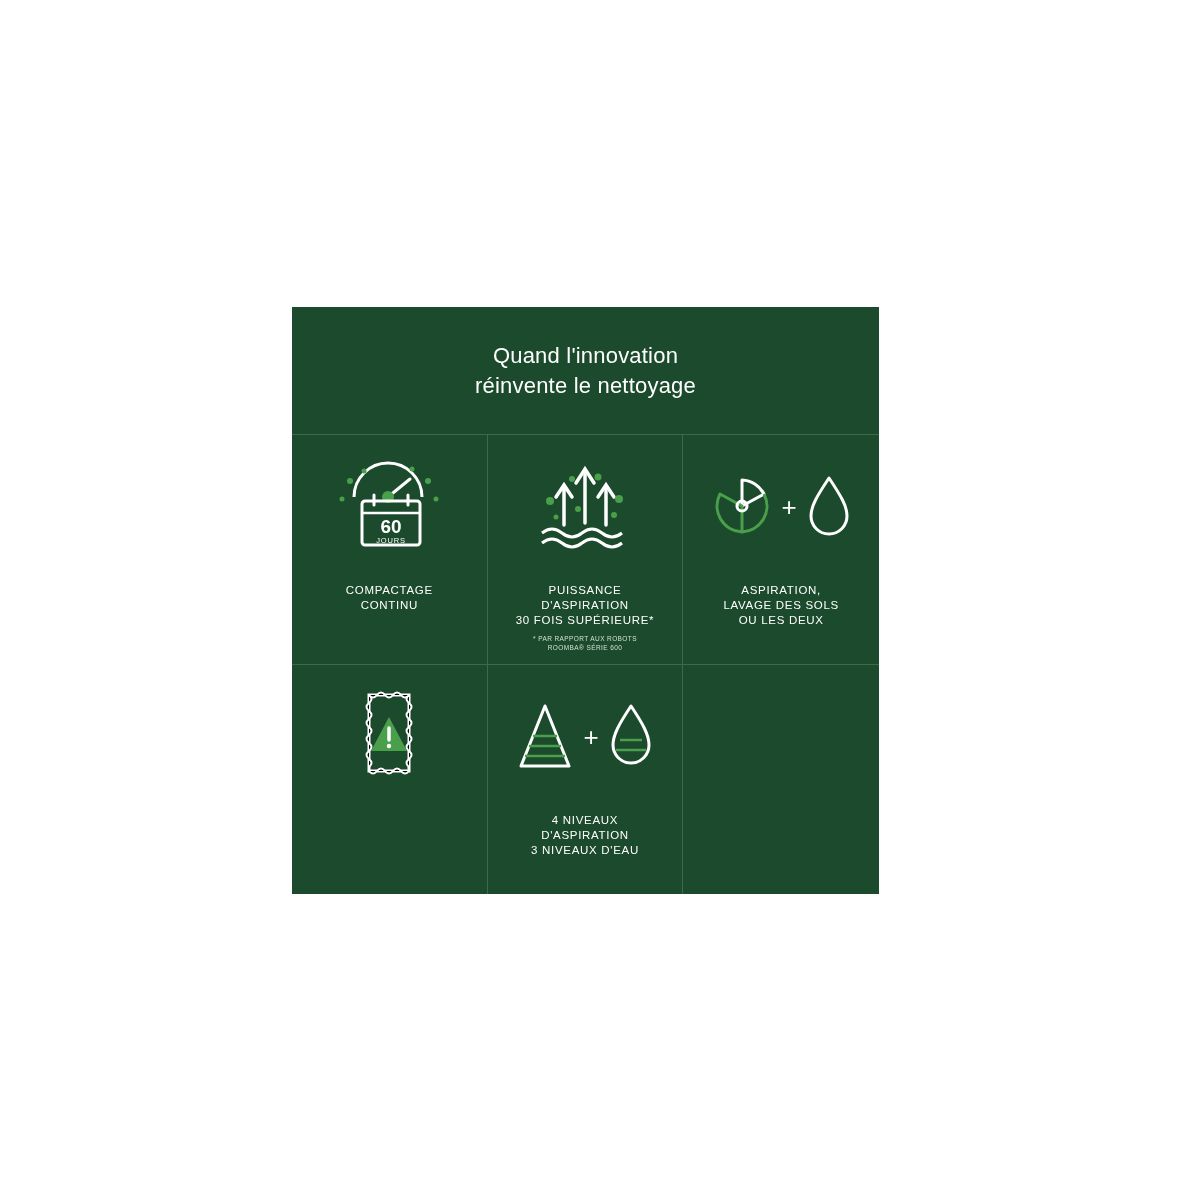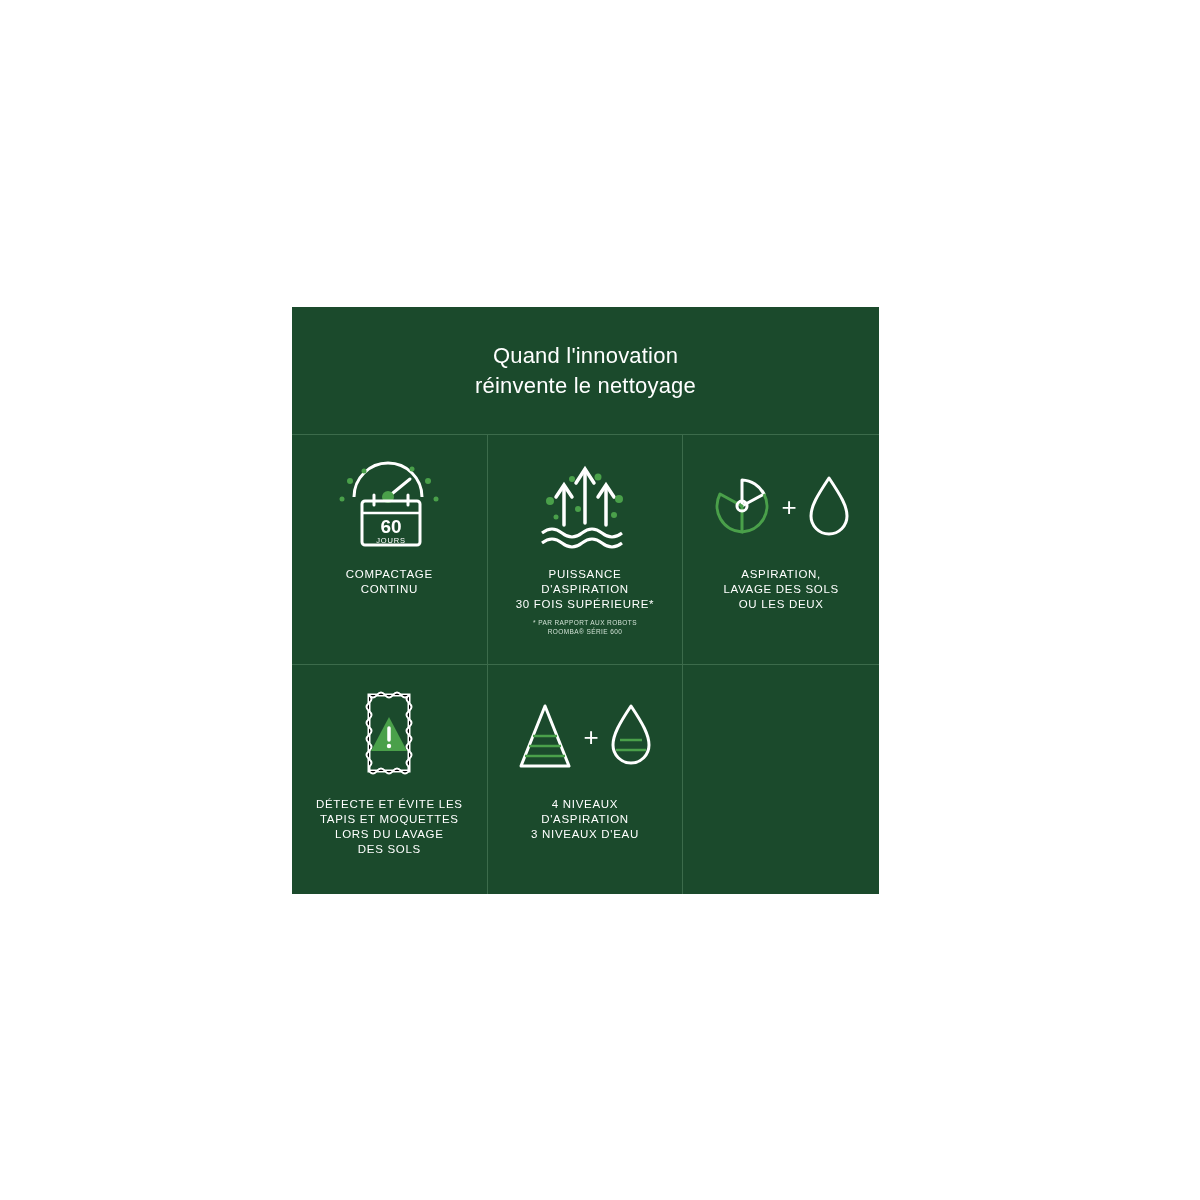--- a/index.html
+++ b/index.html
@@ -72,21 +72,21 @@
     align-items: flex-start;
     justify-content: center;
     width: 100%;
   }
   .cap {
     color: #ffffff;
     font-size: 11.5px;
     line-height: 15px;
     letter-spacing: 0.7px;
     font-weight: 400;
-    margin-top: 4px;
+    margin-top: 20px;
     white-space: pre-line;
   }
   .foot {
     color: #cfe0d4;
     font-size: 6.5px;
     line-height: 9px;
     letter-spacing: 0.4px;
     margin-top: 6px;
     white-space: pre-line;
   }
@@ -205,24 +205,20 @@
               <path d="M30 14 q5 4 0 8 q-5 4 0 8 q5 4 0 8 q-5 4 0 8 q5 4 0 8 q-5 4 0 8 q5 4 0 8 q-5 4 0 8 q5 4 0 8"></path>
               <path d="M70 14 q-5 4 0 8 q5 4 0 8 q-5 4 0 8 q5 4 0 8 q-5 4 0 8 q5 4 0 8 q-5 4 0 8 q5 4 0 8 q-5 4 0 8"></path>
               <path d="M30 90 q4 5 8 0 q4 -5 8 0 q4 5 8 0 q4 -5 8 0 q4 5 8 0"></path>
               <path d="M30 14 q4 5 8 0 q4 -5 8 0 q4 5 8 0 q4 -5 8 0 q4 5 8 0"></path>
             </g>
             <path d="M50 36 L68 70 H32 Z" fill="#4aa04a"></path>
             <line x1="50" y1="47" x2="50" y2="59" stroke="#ffffff" stroke-width="3.5" stroke-linecap="round"></line>
             <circle cx="50" cy="65" r="2.2" fill="#ffffff"></circle>
           </svg>
         </div>
-        <div class="cap">DÉTECTE ET ÉVITE LES
-TAPIS ET MOQUETTES
-LORS DU LAVAGE
-DES SOLS</div>
         <div class="foot"></div>
       </div>
 
       <div class="cell">
         <div class="icon-wrap row-icons">
           <svg width="64" height="78" viewBox="0 0 64 78">
             <path d="M32 8 L56 68 H8 Z" fill="none" stroke="#ffffff" stroke-width="3" stroke-linejoin="round"></path>
             <g stroke="#4aa04a" stroke-width="2.5">
               <line x1="20" y1="38" x2="44" y2="38"></line>
               <line x1="16" y1="48" x2="48" y2="48"></line>

